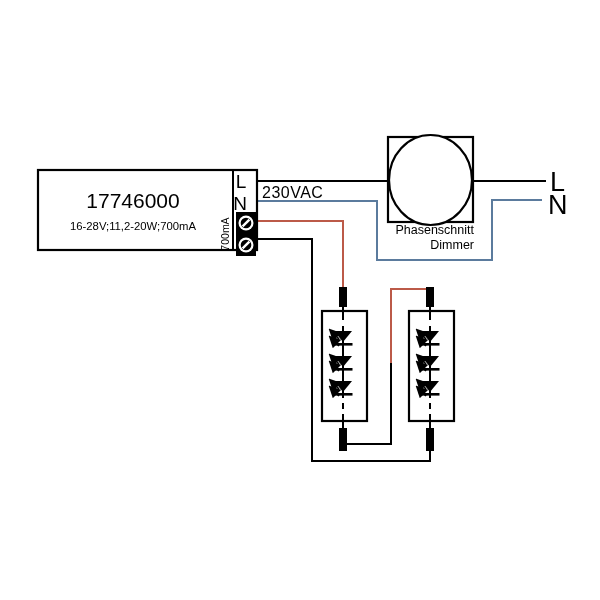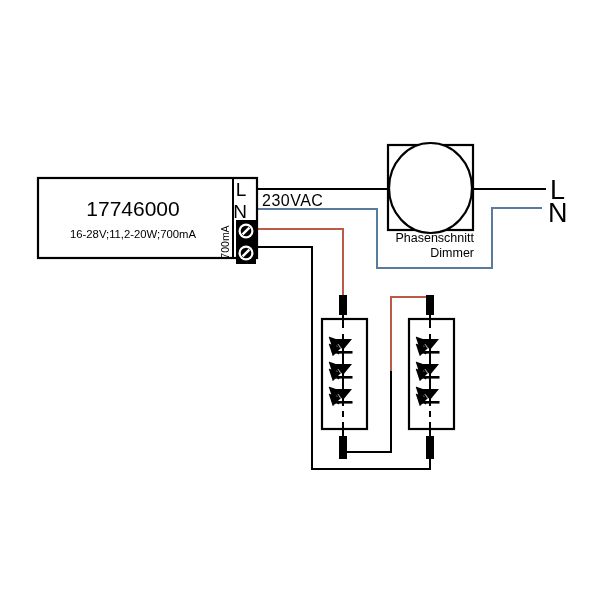--- a/index.html
+++ b/index.html
@@ -1,17 +1,17 @@
 <!DOCTYPE html>
 <html><head>
 <meta charset="utf-8">
 <style>
   html,body{margin:0;padding:0;background:#ffffff;}
   .stage{position:relative;width:600px;height:525px;background:#ffffff;overflow:hidden;
-         font-family:"Liberation Sans",sans-serif;margin-top:8px;}
+         font-family:"Liberation Sans",sans-serif;}
   svg{position:absolute;left:0;top:0;}
   text{font-family:"Liberation Sans",sans-serif;fill:#000;}
 </style>
 </head>
 <body>
 
 <div class="stage">
 <svg width="600" height="600" viewBox="0 0 600 600">
 
   <defs>

